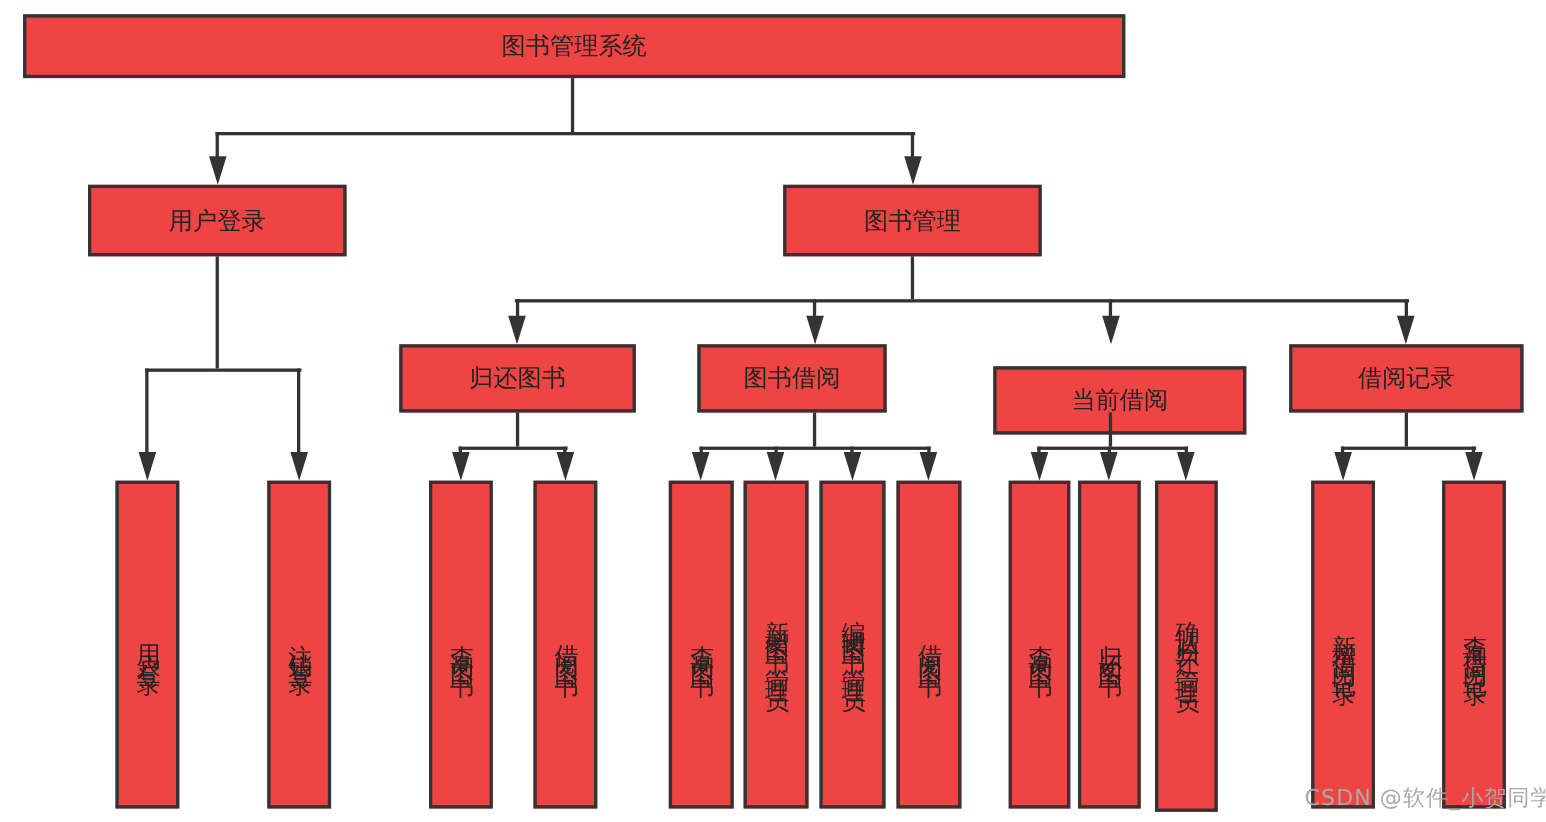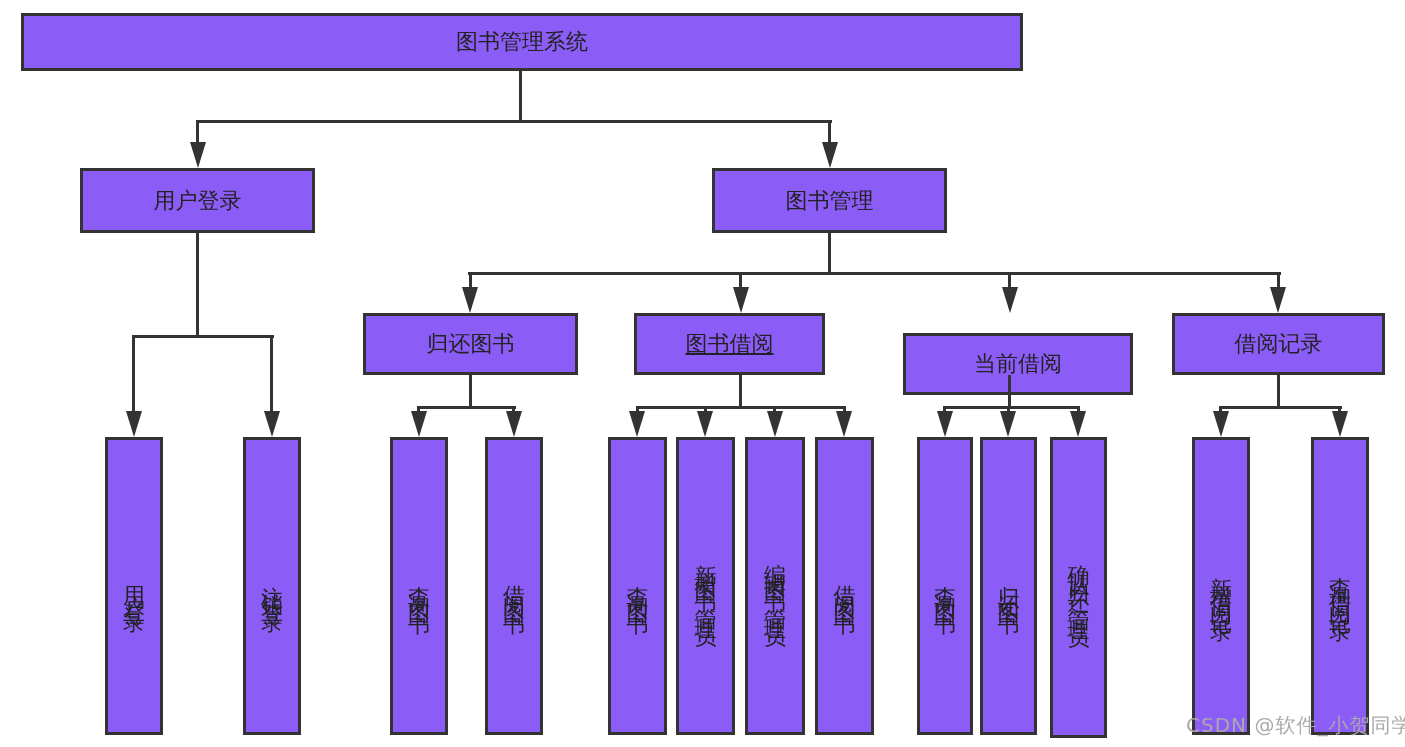--- a/index.html
+++ b/index.html
@@ -1,21 +1,21 @@
 <!DOCTYPE html>
 <html><head>
 <meta charset="utf-8">
 <style>
   html,body{margin:0;padding:0;background:#ffffff;}
   .stage{
     position:relative;width:1405px;height:747px;background:#ffffff;
     font-family:"DejaVu Sans","Liberation Sans",sans-serif;overflow:hidden;
   }
   .box{
-    position:absolute;box-sizing:border-box;border:3px solid #333333;background:#8b5cf6;
+    position:absolute;box-sizing:border-box;border:3px solid #333333;background:#ef4444;
     display:flex;align-items:center;justify-content:center;
     font-size:22px;color:#222222;white-space:nowrap;
   }
   .vtext{
     writing-mode:vertical-rl;text-orientation:mixed;
     font-size:22px;letter-spacing:9px;line-height:1;color:#222222;
   }
   .hline,.vline{position:absolute;background:#333333;}
   .arr{
     position:absolute;width:0;height:0;
@@ -56,21 +56,21 @@
   <div class="vline" style="left:469px;top:272px;width:3px;height:16px;"></div>
   <div class="arr" style="left:462px;top:287px;"></div>
   <div class="vline" style="left:739px;top:272px;width:3px;height:16px;"></div>
   <div class="arr" style="left:733px;top:287px;"></div>
   <div class="vline" style="left:1008px;top:272px;width:3px;height:16px;"></div>
   <div class="arr" style="left:1002px;top:287px;"></div>
   <div class="vline" style="left:1277px;top:272px;width:3px;height:16px;"></div>
   <div class="arr" style="left:1270px;top:287px;"></div>
 
   <div class="box" style="left:363px;top:313px;width:215px;height:62px;">归还图书</div>
-  <div class="box" style="left:634px;top:313px;width:191px;height:62px;text-decoration:underline;">图书借阅</div>
+  <div class="box" style="left:634px;top:313px;width:172px;height:62px;">图书借阅</div>
   <div class="box" style="left:903px;top:313px;width:230px;height:62px;margin-top:20px;">当前借阅</div>
   <div class="box" style="left:1172px;top:313px;width:213px;height:62px;">借阅记录</div>
 
   <div class="vline" style="left:469px;top:375px;width:3px;height:31px;"></div>
   <div class="hline" style="left:417px;top:406px;width:99px;height:3px;"></div>
   <div class="vline" style="left:417px;top:406px;width:3px;height:6px;"></div>
   <div class="arr" style="left:411px;top:411px;"></div>
   <div class="vline" style="left:512px;top:406px;width:3px;height:6px;"></div>
   <div class="arr" style="left:506px;top:411px;"></div>
 

